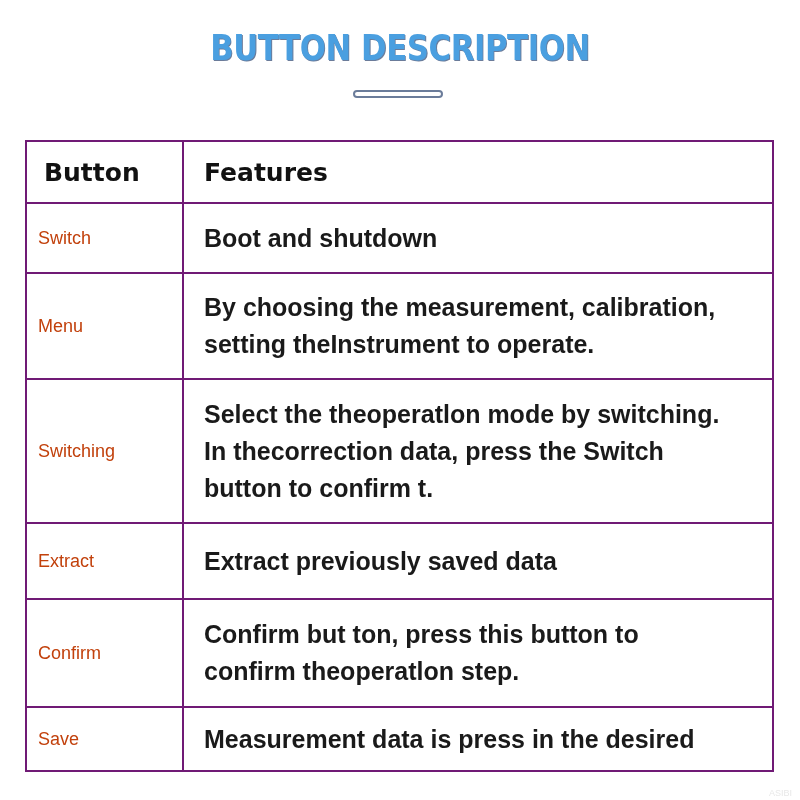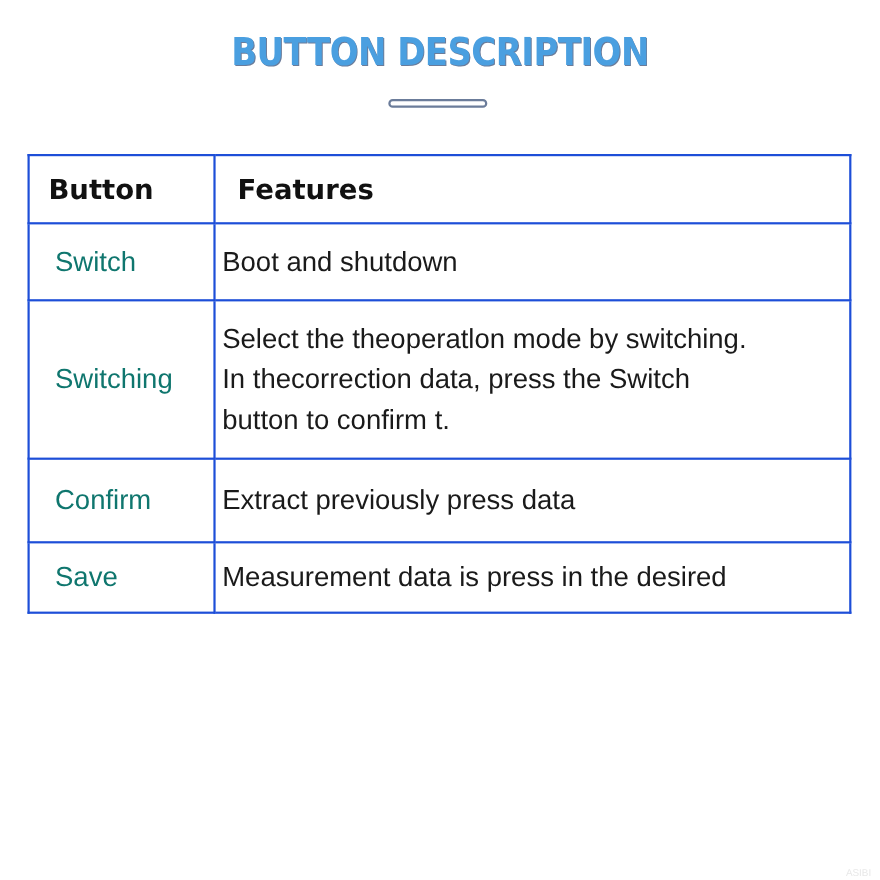--- a/index.html
+++ b/index.html
@@ -1,24 +1,24 @@
 <!DOCTYPE html>
 <html><head>
 <meta charset="utf-8">
 <style>
   html, body { margin:0; padding:0; background:#ffffff; }
   body { width:800px; height:800px; position:relative; overflow:hidden; font-family:"Liberation Sans", sans-serif; }
   .title { position:absolute; top:28px; left:0; width:800px; text-align:center; font-family:"DejaVu Sans", sans-serif; font-weight:bold; font-size:35px; color:#4a9fe0; letter-spacing:-0.5px; text-shadow:1px 1px 0 #6b7c9a; transform:scaleX(0.88); }
   .divider { position:absolute; top:90px; left:353px; width:90px; height:8px; border:2px solid #6b7c9a; border-radius:8px; box-sizing:border-box; background:#fff; }
   table { position:absolute; top:140px; left:25px; width:749px; border-collapse:collapse; }
-  td, th { border:2px solid #1d4ed8; text-align:left; vertical-align:middle; }
+  td, th { border:2px solid #701a75; text-align:left; vertical-align:middle; }
   th { font-family:"DejaVu Sans", sans-serif; font-weight:bold; font-size:25px; color:#111; height:60px; padding:0 0 0 17px; }
   th.c2 { padding-left:20px; }
-  td.btn { width:143px; color:#0f766e; font-size:25px; padding-left:23px; }
-  td.feat { font-size:25px; color:#1a1a1a; padding-left:6px; line-height:37px; }
+  td.btn { width:143px; color:#c2410c; font-size:18px; padding-left:11px; }
+  td.feat { font-size:25px; color:#1a1a1a; padding-left:20px; line-height:37px;font-weight:bold; }
   .watermark { position:absolute; right:8px; bottom:2px; font-size:9px; color:#e8e8e8; }
 </style>
 </head>
 <body>
 
 <div class="title">BUTTON DESCRIPTION</div>
 <div class="divider"></div>
 
 <table>
   <thead>
@@ -27,32 +27,46 @@
       <th class="c2">Features</th>
     </tr>
   </thead>
   <tbody id="rows">
       <tr style="height: 70px;">
         <td class="btn">Switch</td>
         <td class="feat">
           <div>Boot and shutdown</div>
         </td>
       </tr>
+      <tr style="height: 106px;">
+        <td class="btn">Menu</td>
+        <td class="feat">
+          <div>By choosing the measurement, calibration,</div>
+          <div>setting theInstrument to operate.</div>
+        </td>
+      </tr>
       <tr style="height: 144px;">
         <td class="btn">Switching</td>
         <td class="feat">
           <div>Select the theoperatlon mode by switching.</div>
           <div>In thecorrection data, press the Switch</div>
           <div>button to confirm t.</div>
         </td>
       </tr>
       <tr style="height: 76px;">
+        <td class="btn">Extract</td>
+        <td class="feat">
+          <div>Extract previously saved data</div>
+        </td>
+      </tr>
+      <tr style="height: 108px;">
         <td class="btn">Confirm</td>
         <td class="feat">
-          <div>Extract previously press data</div>
+          <div>Confirm but ton, press this button to</div>
+          <div>confirm theoperatlon step.</div>
         </td>
       </tr>
       <tr style="height: 64px;">
         <td class="btn">Save</td>
         <td class="feat">
           <div>Measurement data is press in the desired</div>
         </td>
       </tr>
     </tbody>
 </table>

